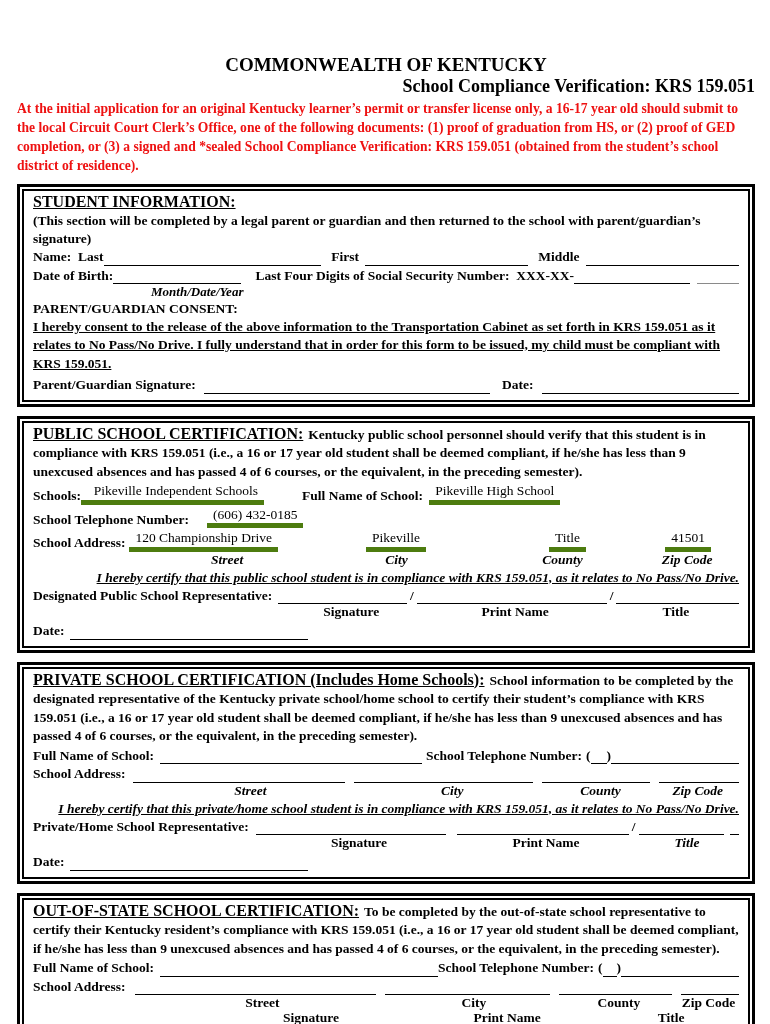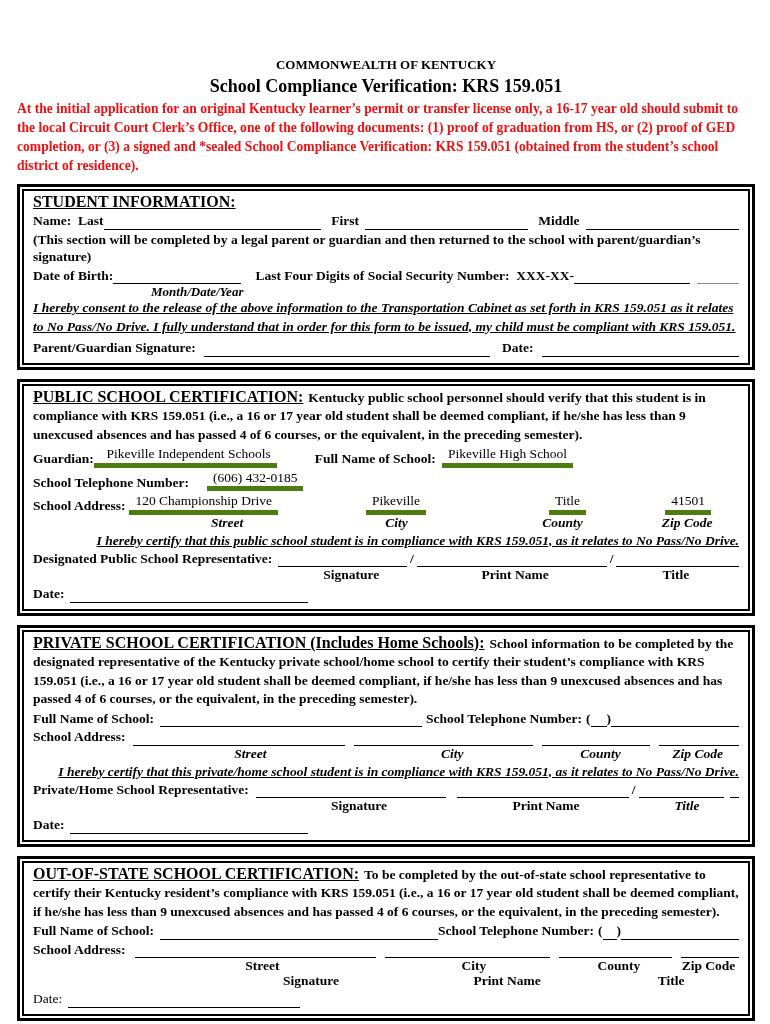--- a/index.html
+++ b/index.html
@@ -3,22 +3,22 @@
 <meta charset="utf-8">
 <style>
   * { box-sizing: border-box; }
   html,body { margin:0; padding:0; background:#fff; }
   .page {
     position:relative; width:770px; height:1024px; overflow:hidden;
     background:#fff; color:#000;
     font-family:"Liberation Serif","DejaVu Serif",serif;
     padding:54px 15px 0 17px;
   }
-  .title { text-align:center; font-weight:bold; font-size:13px; line-height:22px; }
-  .title2 { text-align:center; font-weight:bold; font-size:18px; line-height:21px; }
+  .title { text-align:center; font-weight:bold; font-size:19px; line-height:22px; }
+  .title2 { text-align:right; font-weight:bold; font-size:18px; line-height:21px; }
   .intro { color:#ee1111; font-weight:bold; font-size:13.6px; line-height:19px; margin-top:2px; }
   .u { }
 
   .box { border:3px solid #000; padding:2px; margin-top:9px; }
   .box-inner { border:2px solid #000; padding:2px 9px 6px 9px; font-size:13.5px; font-weight:bold; }
   .sh { font-size:16px; font-weight:bold; text-decoration:underline; }
   .para { line-height:18.5px; }
   .para .desc { margin-left:5px; }
   .row { display:flex; align-items:flex-end; line-height:17.5px; margin-top:1px; }
   .lbl { white-space:pre; }
@@ -26,71 +26,74 @@
   .blank.fixed { flex:0 0 auto; }
   .blank.gray { border-bottom-color:#8a8a8a; }
   .val { font-weight:normal; border-bottom:5px solid #4d7c0f; padding:0 6px; white-space:pre; }
   .italic { font-style:italic; }
   .cert { font-style:italic; text-decoration:underline; line-height:17px; margin-top:2px; display:block;text-align:right; }
   .sublabels { display:flex; line-height:15px; margin-top:0; }
   .sublabels .cell { flex:1 1 0; text-align:center; }
   .spacer { flex:0 0 auto; }
   .slash { flex:0 0 auto; padding:0 3px; }
   .gapl { margin-left:10px; }
-  .consent { font-style:italic; text-decoration:underline; line-height:18.5px; }
+  .consent { text-decoration:underline; line-height:18.5px; }
   .monthfmt { font-style:italic; font-size:13px; line-height:15px; margin-left:118px; }
 </style>
 </head>
 <body>
 
 <div class="page">
 
   <div class="title">COMMONWEALTH OF KENTUCKY</div>
   <div class="title2">School Compliance Verification: KRS 159.051</div>
   <div class="intro"><span>At the </span><span class="u">initial application</span><span> for an original Kentucky learner’s permit or transfer license only, a 16-17 year old should submit to the local Circuit Court Clerk’s Office, </span><span class="u">one</span><span> of the following documents: (1) proof of graduation from HS, or (2) proof of GED completion, or (3) a signed and *sealed School Compliance Verification: KRS 159.051 (obtained from the student’s school district of residence).</span></div>
 
   <div class="box">
     <div class="box-inner">
       <div><span class="sh">STUDENT INFORMATION:</span></div>
+      <div class="row">
+        <span>(This section will be completed by a legal parent or guardian and then returned to the school with parent/guardian’s signature)</span>
+      </div>
       <div class="row">
         <span class="lbl">Name:  Last</span>
         <span class="blank" style="flex:2.2"></span>
         <span class="lbl gapl" style="margin-right:6px">First</span>
         <span class="blank" style="flex:1.65"></span>
         <span class="lbl gapl" style="margin-right:6px">Middle</span>
         <span class="blank" style="flex:1.55"></span>
       </div>
       <div class="row">
-        <span>(This section will be completed by a legal parent or guardian and then returned to the school with parent/guardian’s signature)</span>
-      </div>
-      <div class="row">
         <span class="lbl">Date of Birth:</span>
         <span class="blank" style="flex:1.05"></span>
         <span class="lbl" style="margin-left:14px">Last Four Digits of Social Security Number:  XXX-XX-</span>
         <span class="blank" style="flex:0.95"></span>
         <span class="blank fixed gray" style="width:42px;margin-left:7px"></span>
       </div>
       <div class="monthfmt">Month/Date/Year</div>
+      <div class="row">
+        <span>PARENT/GUARDIAN CONSENT:</span>
+      </div>
       <div class="consent">I hereby consent to the release of the above information to the Transportation Cabinet as set forth in KRS 159.051 as it relates to No Pass/No Drive.  I fully understand that in order for this form to be issued, my child must be compliant with KRS 159.051.</div>
       <div class="row" style="margin-top:3px">
         <span class="lbl">Parent/Guardian Signature:</span>
         <span class="blank" style="flex:1.45;margin-left:8px"></span>
         <span class="lbl" style="margin-left:12px;margin-right:8px">Date:</span>
         <span class="blank" style="flex:1.0"></span>
       </div>
     </div>
   </div>
 
   <div class="box">
     <div class="box-inner">
       <div class="para">
         <span class="sh">PUBLIC SCHOOL CERTIFICATION:</span><span class="desc"><span>Kentucky public school personnel should verify that this student is in compliance with KRS 159.051 (i.e., a 16 or 17 year old student shall be deemed compliant, if he/she has </span><span class="u">less than 9</span><span> unexcused absences and has passed </span><span class="u">4 of 6 courses, or the equivalent</span><span>, in the </span><span class="u">preceding semester</span><span>).</span></span>
       </div>
       <div class="row">
-        <span class="lbl">Guardian:</span>
+        <span class="lbl">Schools:</span>
         <span class="val">  Pikeville Independent Schools</span>
         <span class="lbl" style="margin-left:38px">Full Name of School:</span>
         <span class="val" style="margin-left:6px">Pikeville High School</span>
       </div>
       <div class="row">
         <span class="lbl">School Telephone Number:</span>
         <span class="val" style="margin-left:18px">(606) 432-0185</span>
       </div>
       <div class="row">
         <span class="lbl">School Address:</span>

